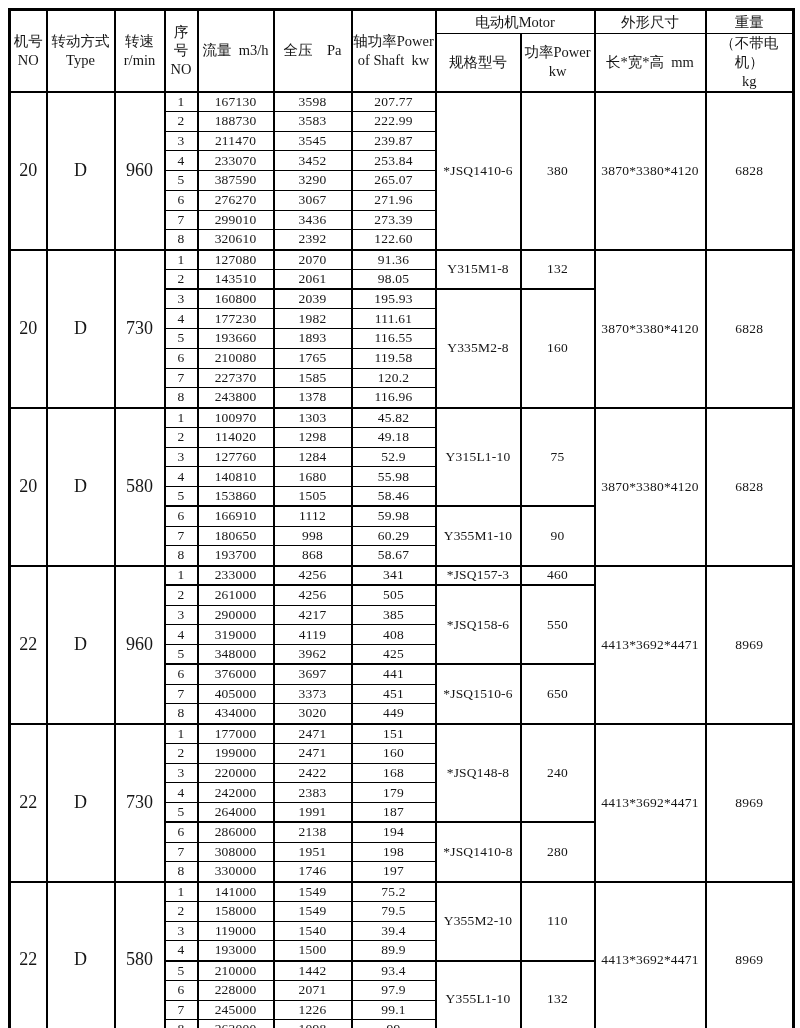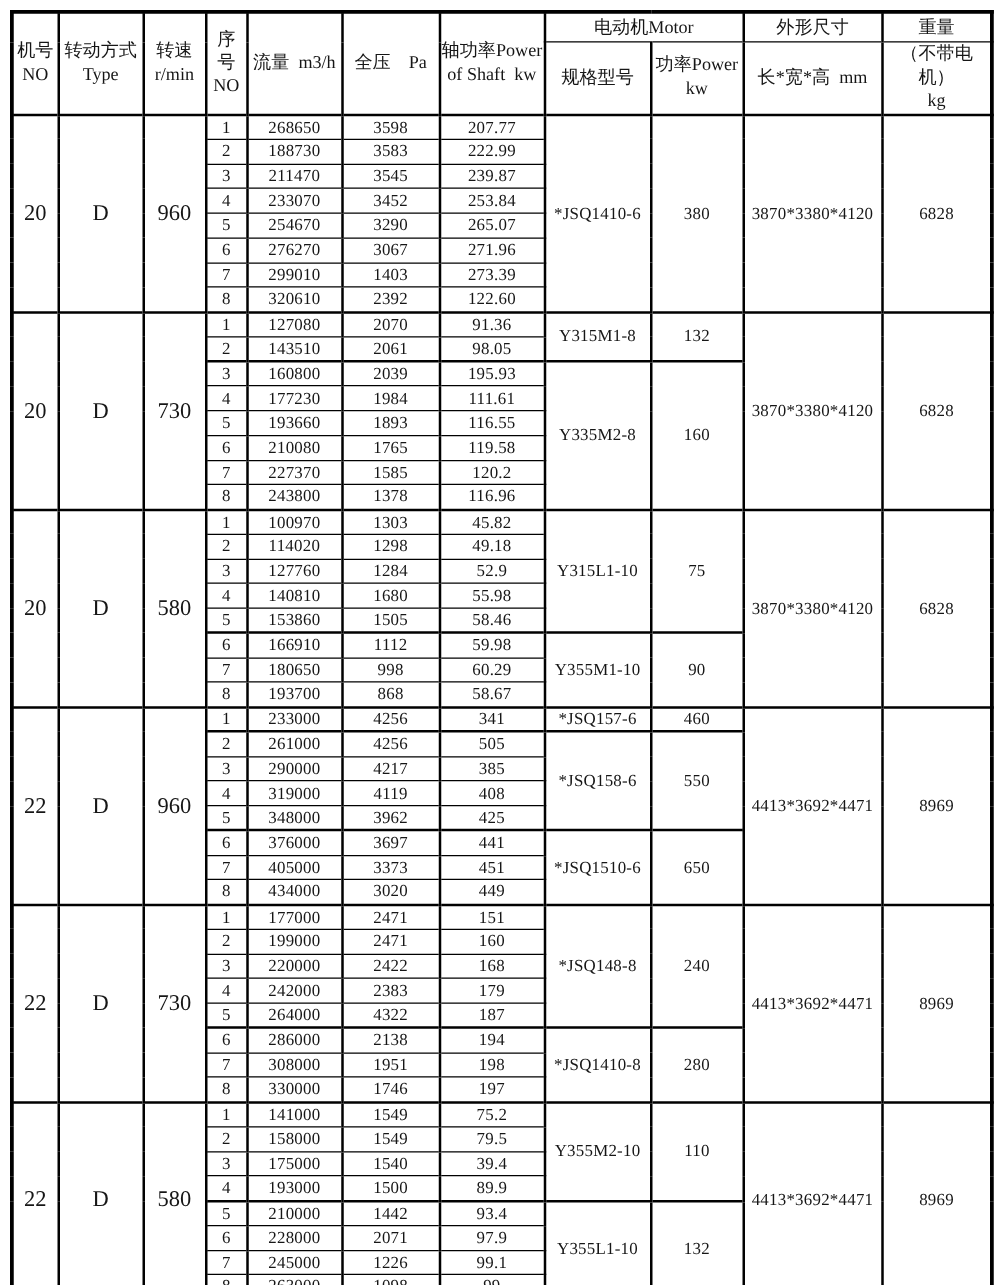--- a/index.html
+++ b/index.html
@@ -68,21 +68,21 @@
         <th>（不带电机）
 kg</th>
       </tr>
     </thead>
     <tbody id="table-body">
         <tr class="block-start">
           <th rowspan="8">20</th>
           <th rowspan="8">D</th>
           <th rowspan="8">960</th>
           <td>1</td>
-          <td>268650</td>
+          <td>167130</td>
           <td>3598</td>
           <td>207.77</td>
           <td rowspan="8">*JSQ1410-6</td>
           <td rowspan="8">380</td>
           <td rowspan="8">3870*3380*4120</td>
           <td rowspan="8">6828</td>
         </tr>
         <tr>
           <td>2</td>
           <td>188730</td>
@@ -96,34 +96,34 @@
           <td>239.87</td>
         </tr>
         <tr>
           <td>4</td>
           <td>233070</td>
           <td>3452</td>
           <td>253.84</td>
         </tr>
         <tr>
           <td>5</td>
-          <td>254670</td>
+          <td>387590</td>
           <td>3290</td>
           <td>265.07</td>
         </tr>
         <tr>
           <td>6</td>
           <td>276270</td>
           <td>3067</td>
           <td>271.96</td>
         </tr>
         <tr>
           <td>7</td>
           <td>299010</td>
-          <td>1403</td>
+          <td>3436</td>
           <td>273.39</td>
         </tr>
         <tr>
           <td>8</td>
           <td>320610</td>
           <td>2392</td>
           <td>122.60</td>
         </tr>
         <tr class="block-start">
           <th rowspan="8">20</th>
@@ -148,21 +148,21 @@
           <td>3</td>
           <td>160800</td>
           <td>2039</td>
           <td>195.93</td>
           <td rowspan="6">Y335M2-8</td>
           <td rowspan="6">160</td>
         </tr>
         <tr>
           <td>4</td>
           <td>177230</td>
-          <td>1984</td>
+          <td>1982</td>
           <td>111.61</td>
         </tr>
         <tr>
           <td>5</td>
           <td>193660</td>
           <td>1893</td>
           <td>116.55</td>
         </tr>
         <tr>
           <td>6</td>
@@ -240,21 +240,21 @@
           <td>58.67</td>
         </tr>
         <tr class="block-start">
           <th rowspan="8">22</th>
           <th rowspan="8">D</th>
           <th rowspan="8">960</th>
           <td>1</td>
           <td>233000</td>
           <td>4256</td>
           <td>341</td>
-          <td>*JSQ157-6</td>
+          <td>*JSQ157-3</td>
           <td>460</td>
           <td rowspan="8">4413*3692*4471</td>
           <td rowspan="8">8969</td>
         </tr>
         <tr class="group-start">
           <td>2</td>
           <td>261000</td>
           <td>4256</td>
           <td>505</td>
           <td rowspan="4">*JSQ158-6</td>
@@ -325,21 +325,21 @@
         </tr>
         <tr>
           <td>4</td>
           <td>242000</td>
           <td>2383</td>
           <td>179</td>
         </tr>
         <tr>
           <td>5</td>
           <td>264000</td>
-          <td>4322</td>
+          <td>1991</td>
           <td>187</td>
         </tr>
         <tr class="group-start">
           <td>6</td>
           <td>286000</td>
           <td>2138</td>
           <td>194</td>
           <td rowspan="3">*JSQ1410-8</td>
           <td rowspan="3">280</td>
         </tr>
@@ -369,21 +369,21 @@
           <td rowspan="8">8969</td>
         </tr>
         <tr>
           <td>2</td>
           <td>158000</td>
           <td>1549</td>
           <td>79.5</td>
         </tr>
         <tr>
           <td>3</td>
-          <td>175000</td>
+          <td>119000</td>
           <td>1540</td>
           <td>39.4</td>
         </tr>
         <tr>
           <td>4</td>
           <td>193000</td>
           <td>1500</td>
           <td>89.9</td>
         </tr>
         <tr class="group-start">

